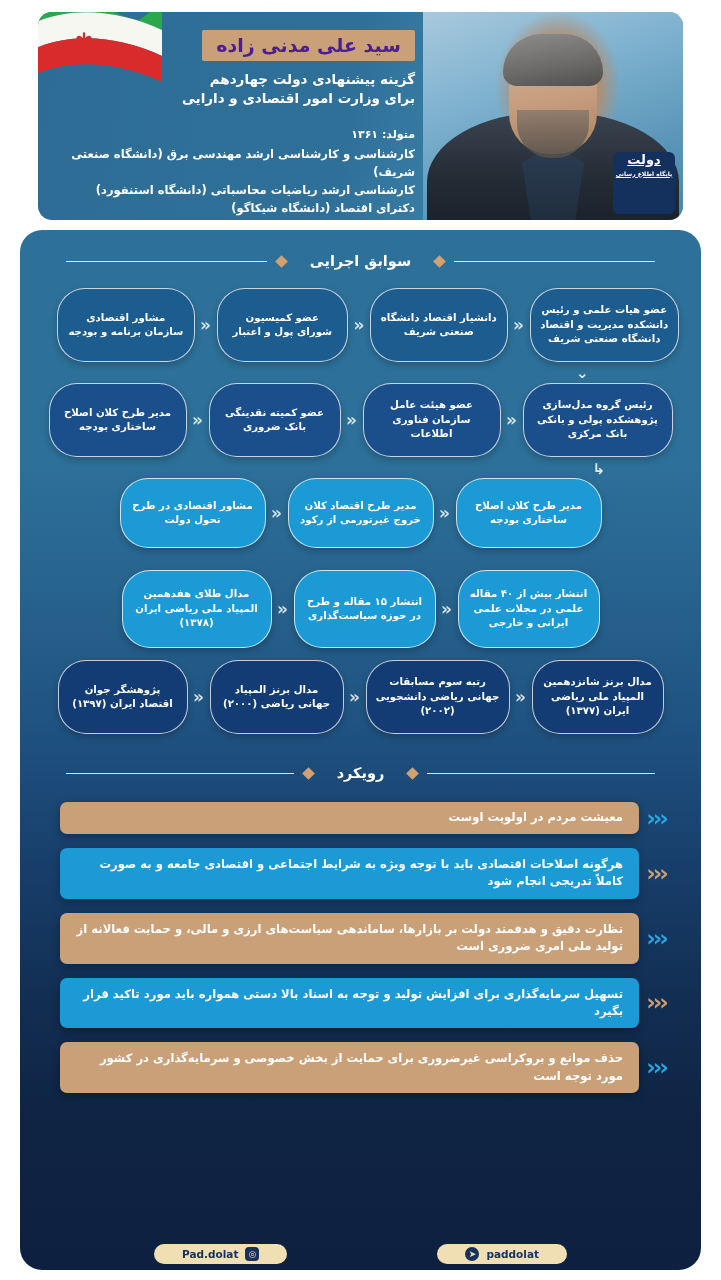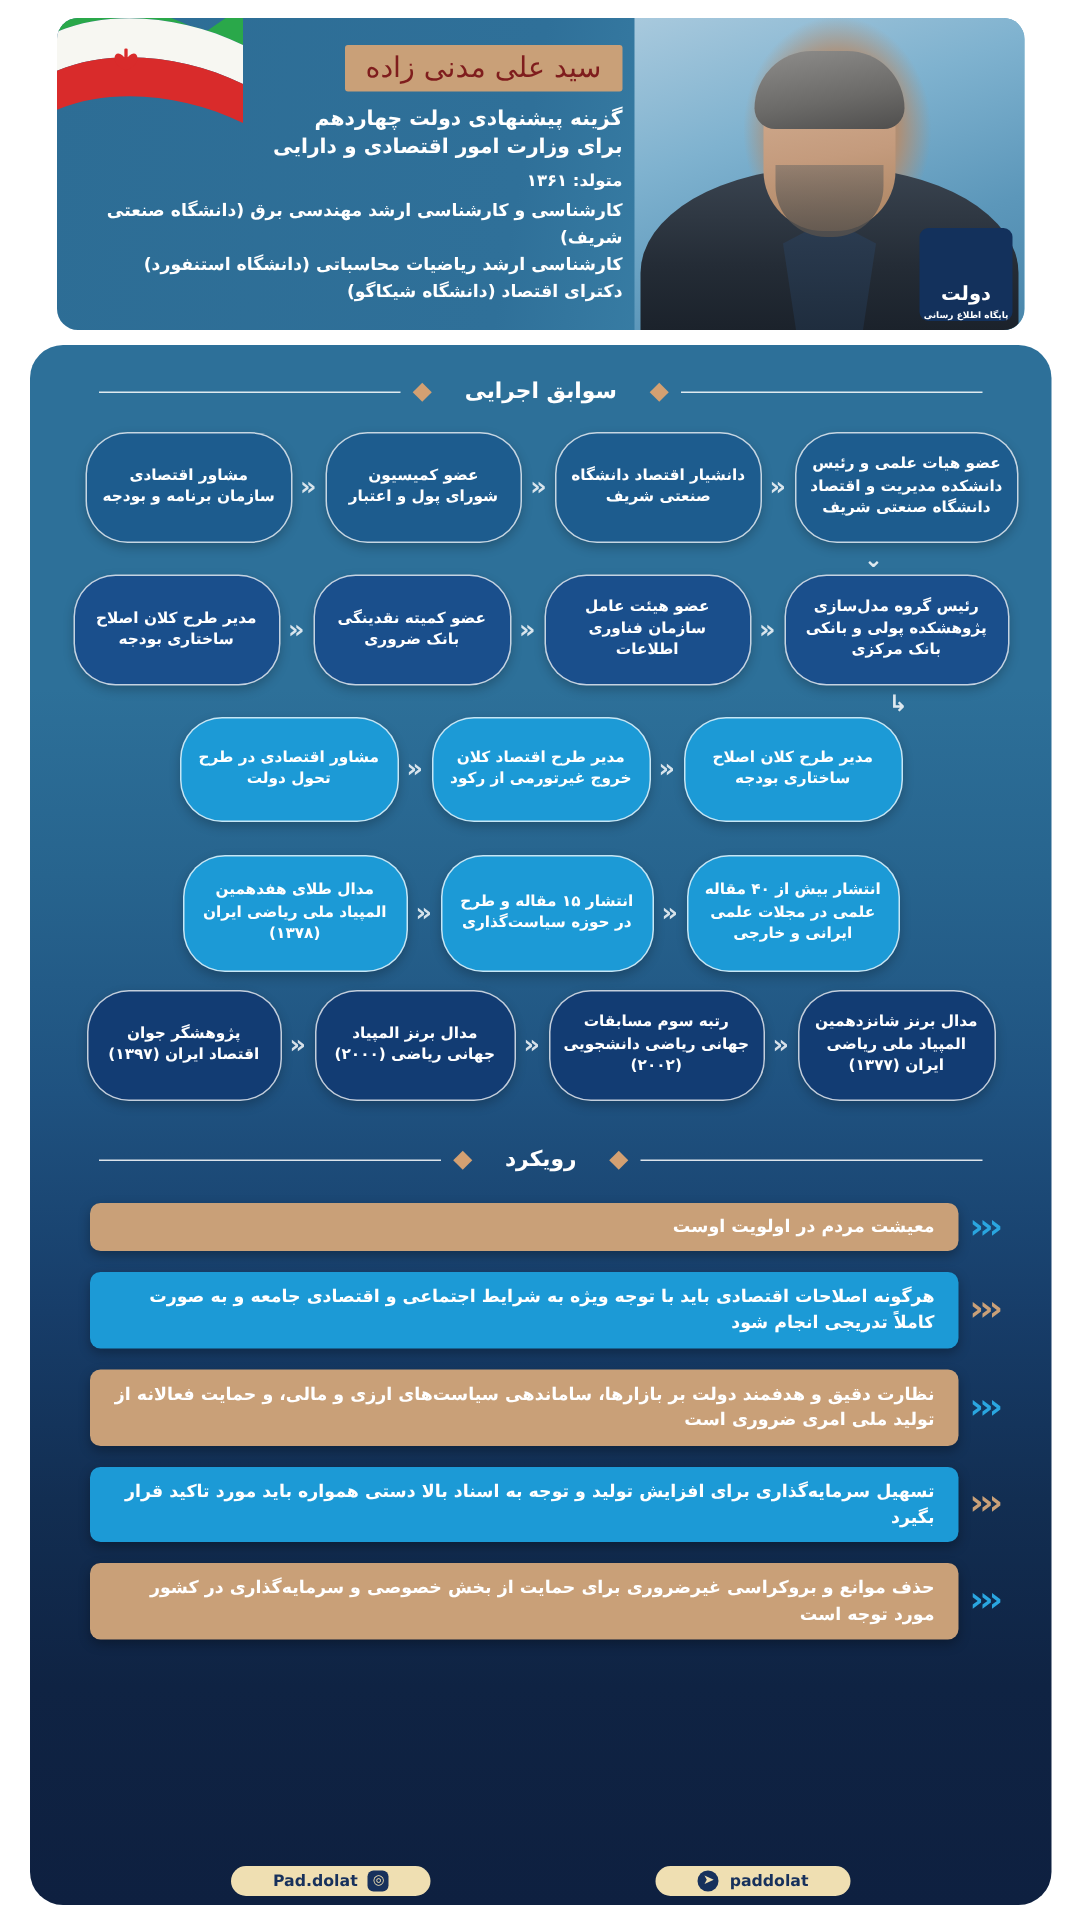--- a/index.html
+++ b/index.html
@@ -83,36 +83,36 @@
     position: absolute;
     right: 268px; top: 18px;
     width: 352px;
     text-align: right;
     direction: rtl;
     color: #ffffff;
   }
   .name-chip {
     display: inline-block;
     background: #c9a078;
-    color: #7f1d1d;
+    color: #4c1d95;
     font-size: 19px;
-    font-weight: 400;
+    font-weight: 700;
     padding: 4px 14px 5px;
     border-radius: 2px;
     letter-spacing: .2px;
   }
   .subtitle {
     margin-top: 9px;
     font-size: 13.5px;
     font-weight: 700;
     line-height: 1.42;
     color: #ffffff;
   }
   .birth {
-    margin-top: 6px;
+    margin-top: 20px;
     font-size: 11px;
     font-weight: 700;
   }
   .degree {
     margin-top: 5px;
     font-size: 11.5px;
     font-weight: 700;
     line-height: 1.55;
   }
 
@@ -124,27 +124,28 @@
     pointer-events: none;
   }
 
   
   .gov-logo {
     position: absolute;
     right: 8px; bottom: 6px;
     width: 62px; height: 62px;
     border-radius: 6px;
     background: #13315c;
-    display: flex; align-items: flex-end; justify-content: center;
+    display: flex; align-items: flex-start; justify-content: center;
     color: #ffffff;
     font-size: 9px;
     font-weight: 700;
     text-align: center;
     line-height: 1.2;
     overflow: hidden;
+    text-decoration: underline;
   }
 
   
   .panel {
     position: absolute;
     left: 20px; top: 230px;
     width: 681px; height: 1040px;
     border-radius: 22px;
     background: linear-gradient(180deg,
         #2d7099 0%,

